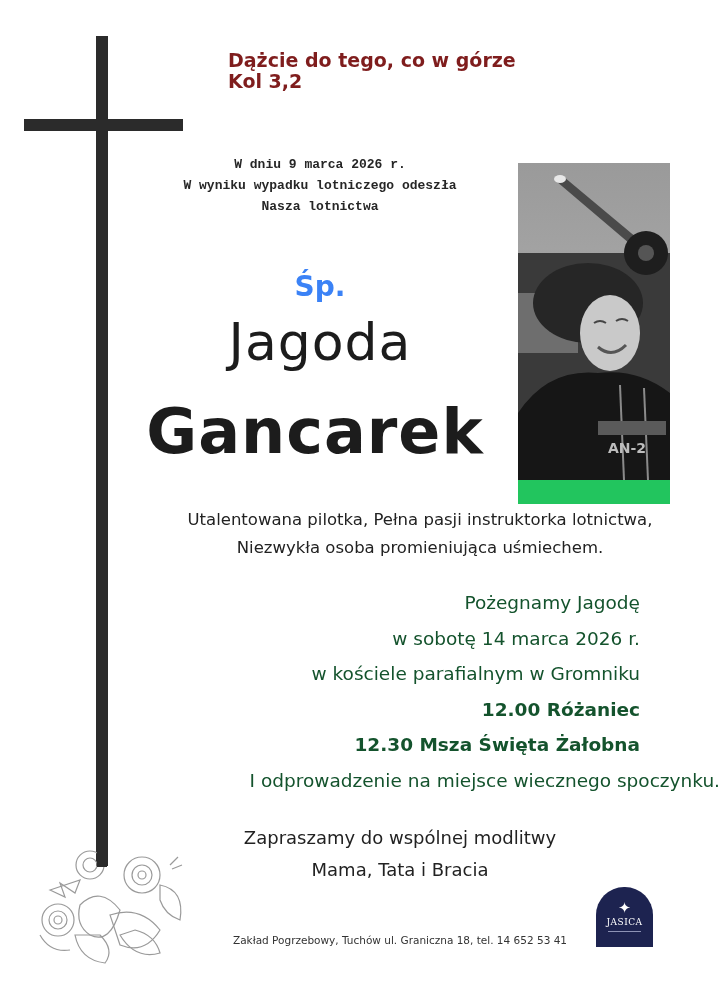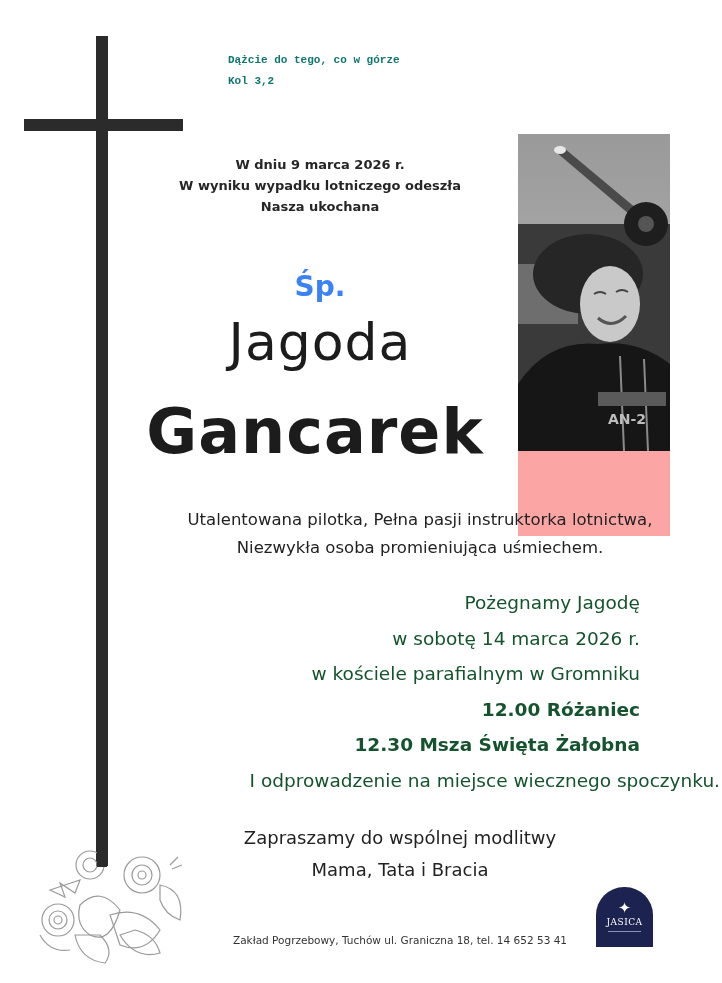--- a/index.html
+++ b/index.html
@@ -1,26 +1,26 @@
 <!DOCTYPE html>
 <html><head>
 <meta charset="utf-8">
 <style>
   html, body { margin:0; padding:0; background:#ffffff; }
   body { width:722px; height:983px; position:relative; overflow:hidden;
          font-family:"DejaVu Sans", "Liberation Sans", sans-serif; color:#222222; }
   .abs { position:absolute; }
   .cross-v { left:96px; top:36px; width:12px; height:830px; background:#2b2b2b; }
   .cross-h { left:24px; top:119px; width:159px; height:12px; background:#2b2b2b; }
-  .verse { left:228px; top:50px; font-size:11px; line-height:21px; font-weight:600; color:#0f766e;font-family:Liberation Mono, monospace; }
-  .intro { left:130px; top:154px; width:380px; text-align:center; font-size:13px; line-height:21px; font-weight:600; color:#262626; }
+  .verse { left:228px; top:50px; font-size:19px; line-height:21px; font-weight:600; color:#7f1d1d; }
+  .intro { left:130px; top:154px; width:380px; text-align:center; font-size:13px; line-height:21px; font-weight:600; color:#262626;font-family:Liberation Mono, monospace; }
   .sp { left:130px; top:270px; width:380px; text-align:center; font-size:28px; font-weight:700; color:#3b82f6; }
   .first-name { left:130px; top:310px; width:380px; text-align:center; font-size:52px; font-weight:400; letter-spacing:1px; color:#1c1c1c; line-height:64px; }
   .last-name { left:125px; top:392px; width:380px; text-align:center; font-size:62px; font-weight:700; letter-spacing:1px; color:#1c1c1c; line-height:80px; }
-  .photo { left:518px; top:134px; width:152px; height:402px; overflow:hidden; background:#fca5a5; }
+  .photo { left:518px; top:163px; width:152px; height:341px; overflow:hidden; background:#22c55e; }
   .desc { left:100px; top:506px; width:640px; text-align:center; font-size:16.5px; line-height:28px; color:#222; }
   .ceremony { left:160px; top:585px; width:480px; text-align:right; font-size:18.5px; line-height:35.5px; color:#14532d; }
   .ceremony .b { font-weight:700; }
   .ceremony .wide { margin-left:-80px; margin-right:-80px; }
   .closing { left:160px; top:822px; width:480px; text-align:center; font-size:18px; line-height:32px; color:#222; }
   .footer { left:200px; top:934px; width:400px; text-align:center; font-size:10.5px; color:#333; }
   .logo { left:596px; top:887px; width:57px; height:60px; background:#1d2350; border-radius:28px 28px 0 0; }
   .logo-star { left:0; top:12px; width:57px; text-align:center; color:#ffffff; font-size:15px; }
   .logo-name { left:0; top:30px; width:57px; text-align:center; color:#ffffff; font-family:"DejaVu Serif", serif; font-size:9px; letter-spacing:0.5px; }
   .logo-sub { left:12px; top:44px; width:33px; height:1px; background:#8d92b5; }
@@ -33,21 +33,21 @@
 <div class="abs cross-h"></div>
 
 <div class="abs verse">
   <div>Dążcie do tego, co w górze</div>
   <div>Kol 3,2</div>
 </div>
 
 <div class="abs intro">
   <div>W dniu 9 marca 2026 r.</div>
   <div>W wyniku wypadku lotniczego odeszła</div>
-  <div>Nasza ukochana</div>
+  <div>Nasza lotnictwa</div>
 </div>
 
 <div class="abs sp">Śp.</div>
 <div class="abs first-name">Jagoda</div>
 <div class="abs last-name">Gancarek</div>
 
 <div class="abs photo">
   <svg width="152" height="317" viewBox="0 0 152 317">
     <defs>
       <linearGradient id="sky" x1="0" y1="0" x2="0" y2="1">

